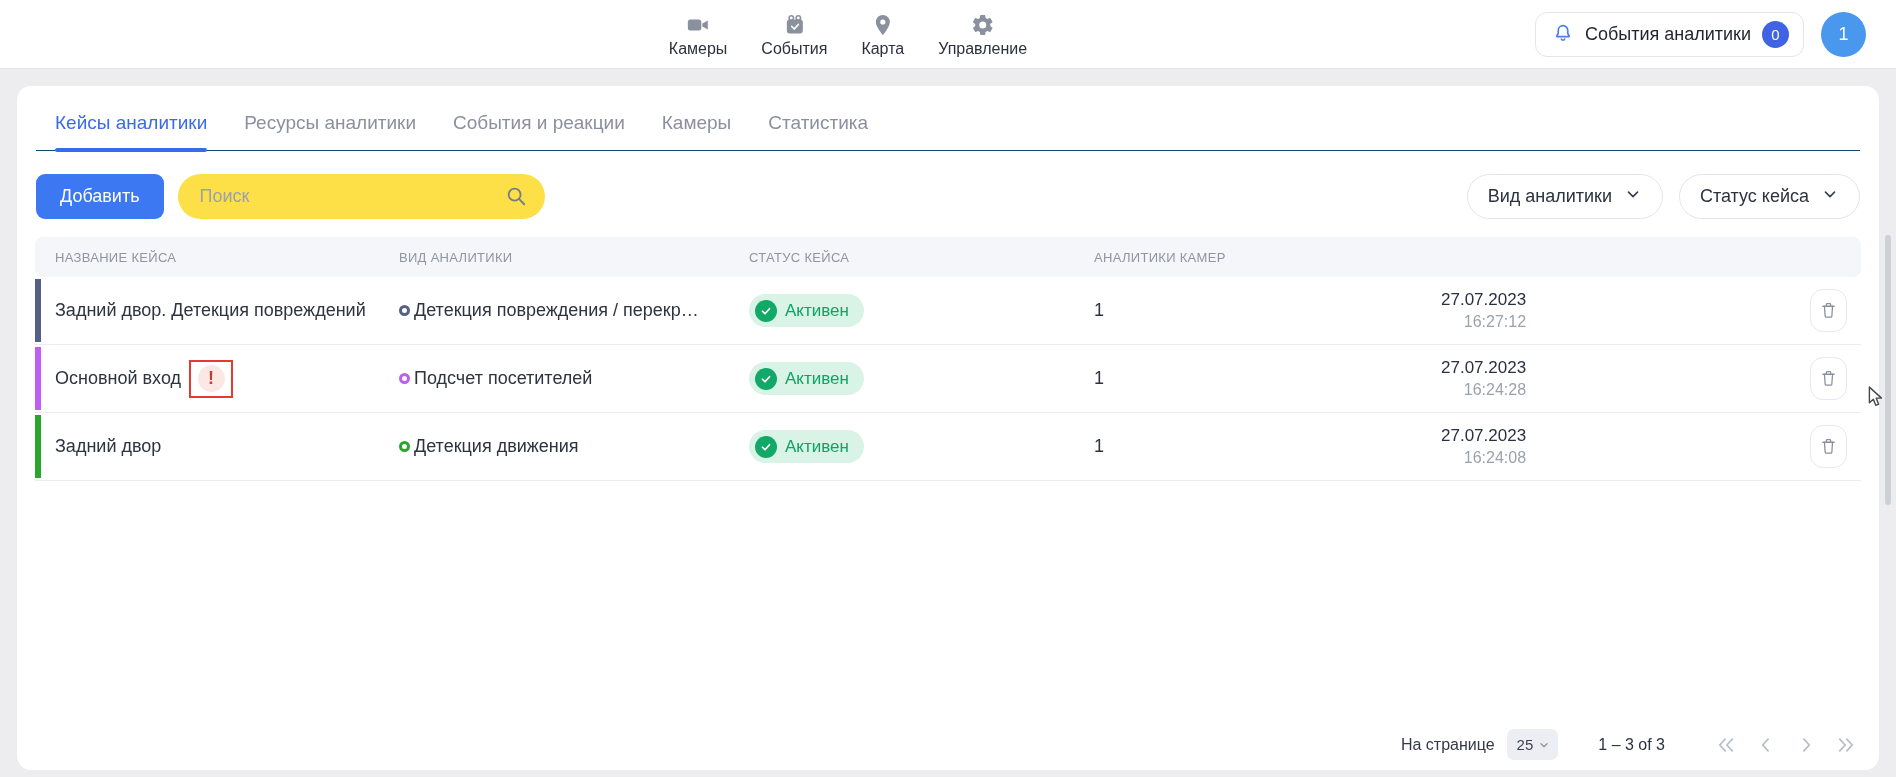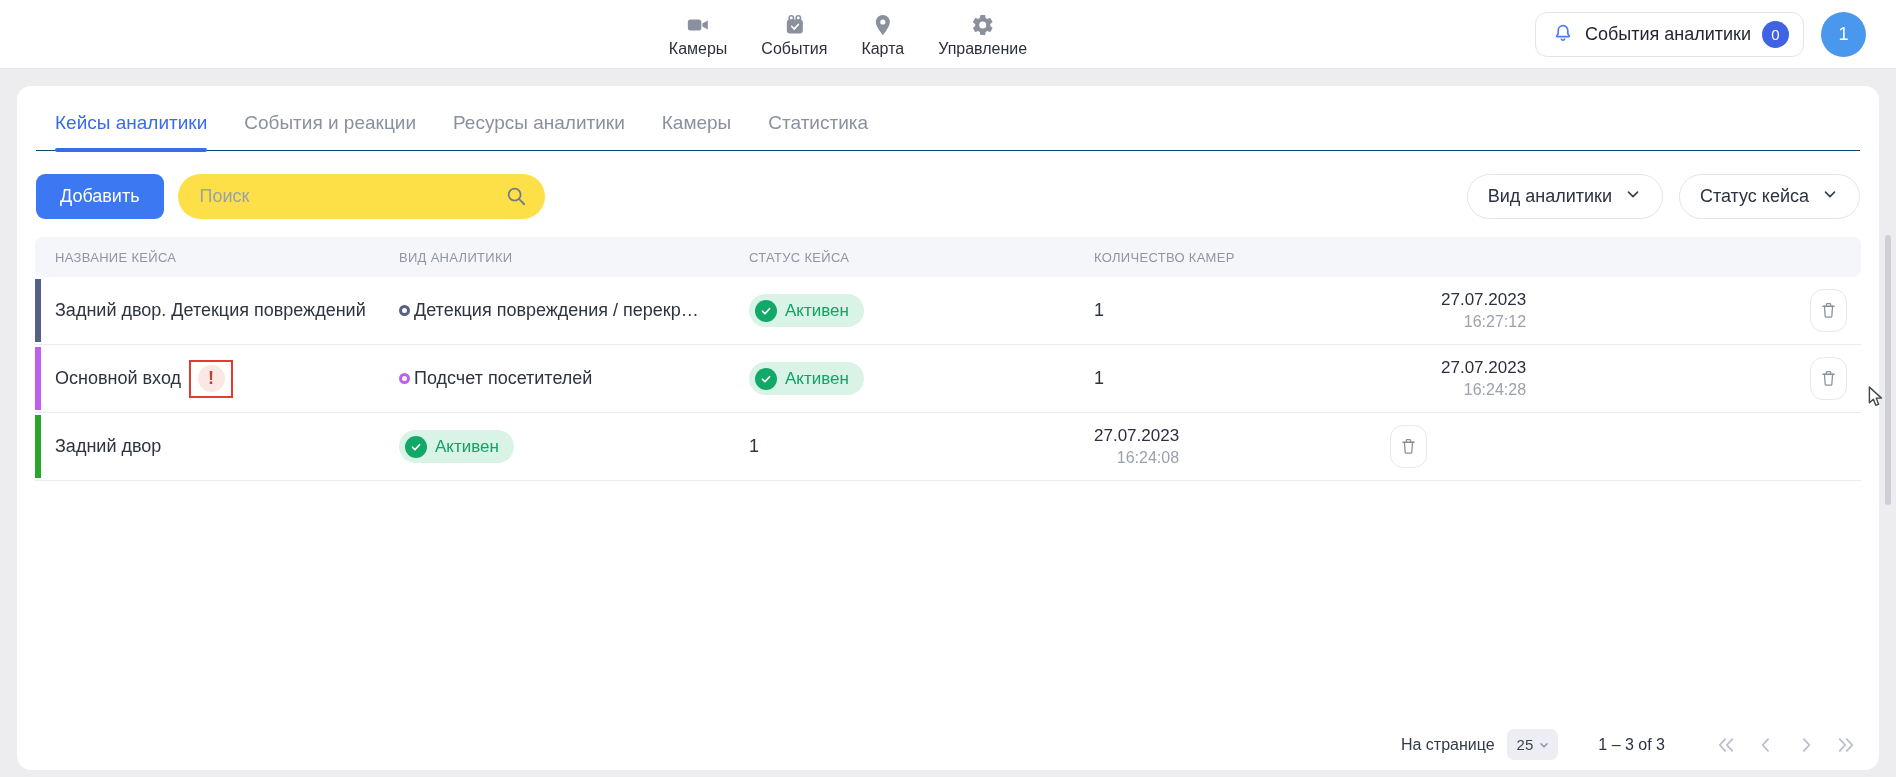--- a/index.html
+++ b/index.html
@@ -212,22 +212,22 @@
       <span class="events-badge">0</span>
     </button>
     <div class="avatar">1</div>
   </div>
 </header>
 
 <main class="card">
 
   <div class="tabs">
     <div class="tab active">Кейсы аналитики</div>
+    <div class="tab">Ресурсы аналитики</div>
     <div class="tab">События и реакции</div>
-    <div class="tab">Ресурсы аналитики</div>
     <div class="tab">Камеры</div>
     <div class="tab">Статистика</div>
   </div>
 
   <div class="toolbar">
     <button class="add-btn">Добавить</button>
     <div class="search-box">
       <input type="text" placeholder="Поиск" style="">
       <span class="search-icon">
         <svg width="22" height="22" viewBox="0 0 24 24" fill="none" stroke="#737c8a" stroke-width="2" stroke-linecap="round">
@@ -253,21 +253,21 @@
           </svg>
       </span>
     </div>
   </div>
 
   <div class="table">
     <div class="thead">
       <div>НАЗВАНИЕ КЕЙСА</div>
       <div>ВИД АНАЛИТИКИ</div>
       <div>СТАТУС КЕЙСА</div>
-      <div>КОЛИЧЕСТВО КАМЕР</div>
+      <div>АНАЛИТИКИ КАМЕР</div>
     </div>
 
     <div class="trow">
       <span class="stripe" style="background-color: rgb(86, 96, 133);"></span>
       <div class="cell-name">
         <span>Задний двор. Детекция повреждений</span>
       </div>
       <div class="cell-vid">
         <span class="vid-ring" style="border-color: rgb(86, 96, 133);"></span>
         <span>Детекция повреждения / перекр…</span>
@@ -333,20 +333,24 @@
               <path d="M6.3 7 l1 14.2 a1.4 1.4 0 0 0 1.4 1.3 h6.6 a1.4 1.4 0 0 0 1.4 -1.3 L17.7 7"></path>
             </svg>
         </button>
       </div>
     </div>
 
     <div class="trow">
       <span class="stripe" style="background-color: rgb(42, 166, 44);"></span>
       <div class="cell-name">
         <span>Задний двор</span>
+      </div>
+      <div class="cell-vid">
+        <span class="vid-ring" style="border-color: rgb(42, 166, 44);"></span>
+        <span>Детекция движения</span>
       </div>
       <div>
         <span class="status-pill" style="background-color: rgb(217, 243, 230); color: rgb(15, 164, 99);">
           <span class="status-dot" style="background-color: rgb(18, 169, 104);">
             <svg width="12" height="12" viewBox="0 0 24 24" fill="none" stroke="#ffffff" stroke-width="3.4" stroke-linecap="round" stroke-linejoin="round">
                 <polyline points="5,12.5 10,17.5 19,7.5"></polyline>
               </svg>
           </span>
           <span>Активен</span>
         </span>

